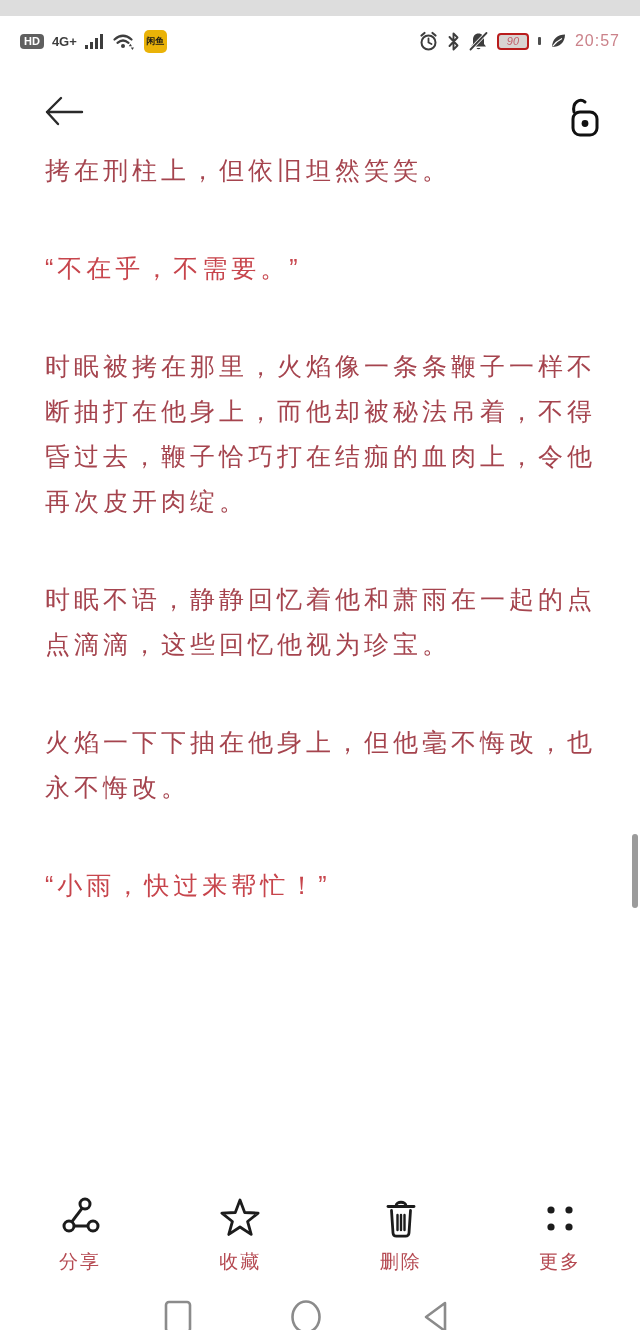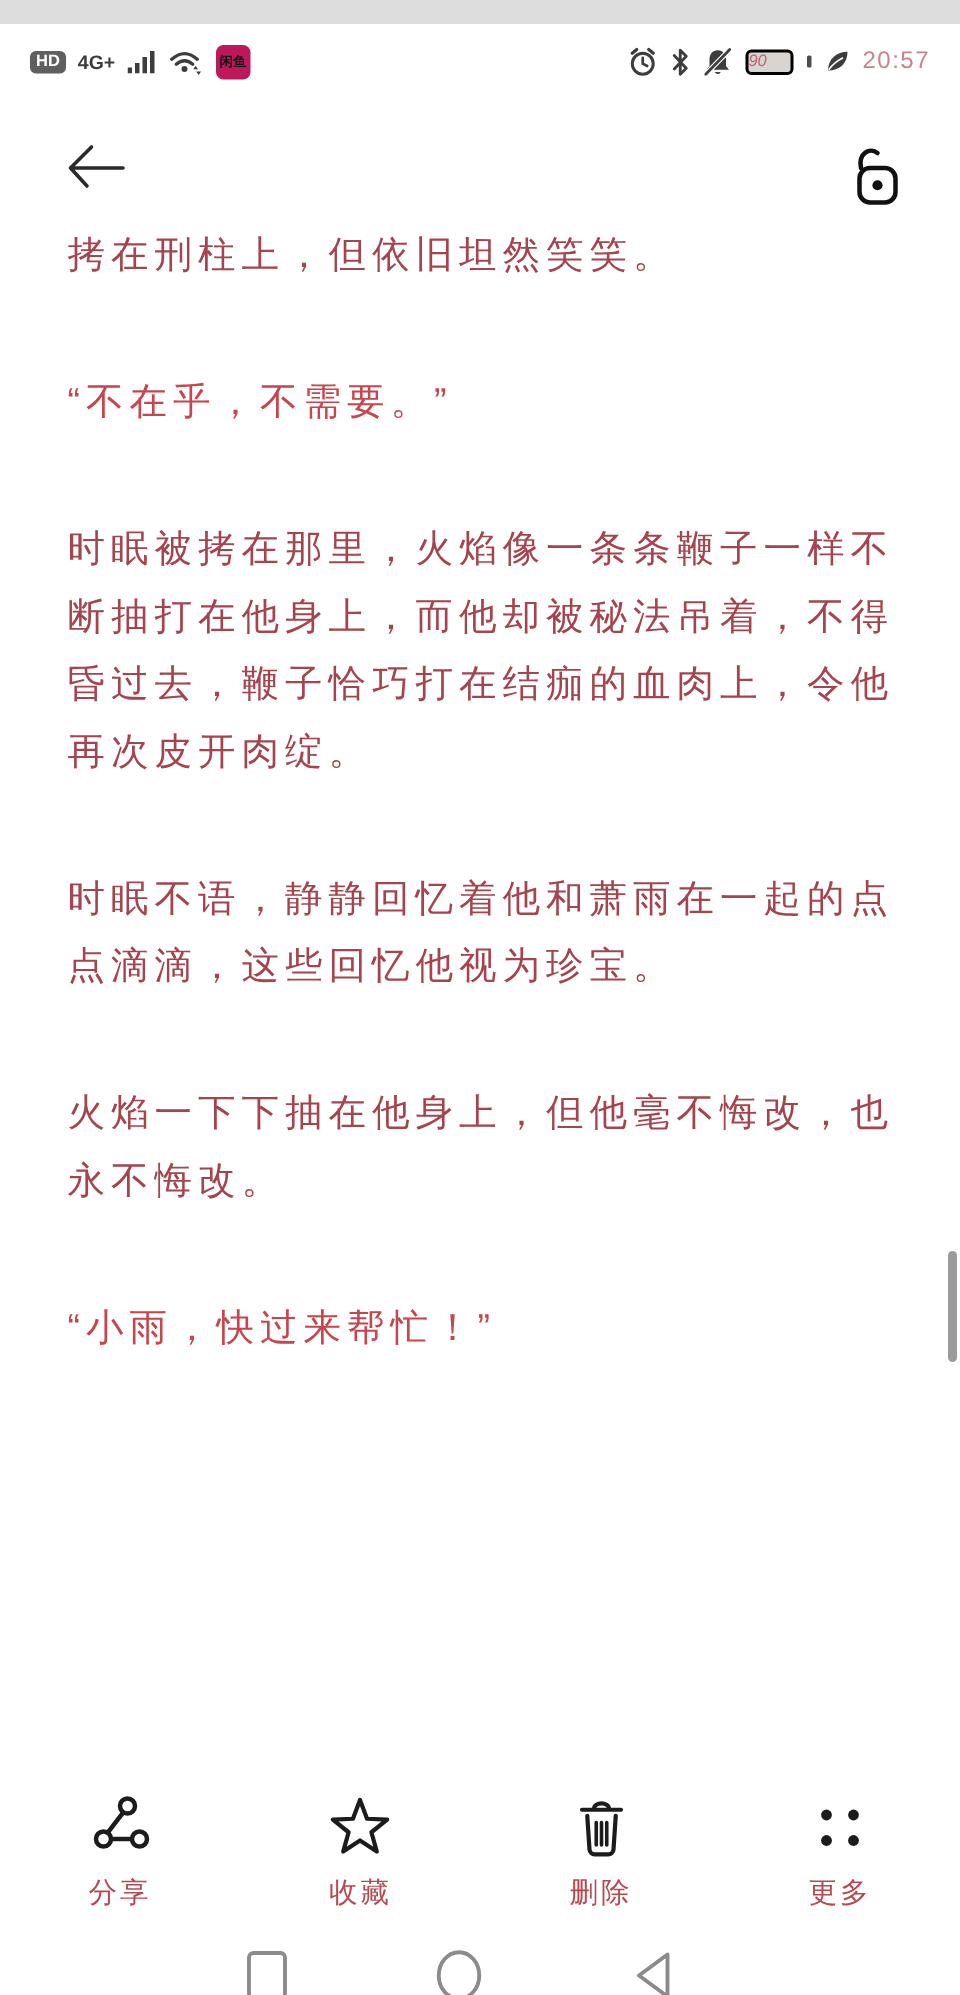--- a/index.html
+++ b/index.html
@@ -6,24 +6,24 @@
   body { background:#dddddd; font-family:"Liberation Sans", sans-serif; }
   .screen { position:relative; width:640px; height:1330px; background:#ffffff; margin:16px auto; overflow:hidden; }
 
   
   .status-bar { position:absolute; top:0; left:0; right:0; height:50px;
     display:flex; align-items:center; justify-content:space-between; padding:0 20px; }
   .sb-group { display:flex; align-items:center; gap:8px; }
   .hd-badge { background:#5f5f5f; color:#fff; font-size:11px; font-weight:bold;
     padding:2px 4px; border-radius:4px; line-height:1; }
   .net-label { color:#3d3d3d; font-size:13px; font-weight:bold; }
-  .app-badge { background:#be185d; color:#151515; width:23px; height:23px; border-radius:5px;
+  .app-badge { background:#eab308; color:#151515; width:23px; height:23px; border-radius:5px;
     display:flex; align-items:center; justify-content:center; font-size:9px; font-weight:bold; }
-  .battery { position:relative; width:32px; height:17px; border:2px solid #000000; border-radius:4px;
-    background:#d8d4d2; display:flex; align-items:center; justify-content:flex-start; }
+  .battery { position:relative; width:32px; height:17px; border:2px solid #b91c1c; border-radius:4px;
+    background:#d8d4d2; display:flex; align-items:center; justify-content:center; }
   .battery-num { color:#c2606c; font-size:11px; font-style:italic; line-height:1; }
   .battery-tip { width:3px; height:8px; background:#4e4e4e; border-radius:1px; margin-left:1px; }
   .sb-time { color:#cb828a; font-size:16px; letter-spacing:1px; }
 
   
   .top-bar { position:absolute; top:62px; left:0; right:0; height:66px; }
   .back-btn { position:absolute; left:40px; top:14px; width:46px; height:40px; cursor:pointer; }
   .lock-btn { position:absolute; right:36px; top:16px; width:40px; height:46px; cursor:pointer; }
 
   

